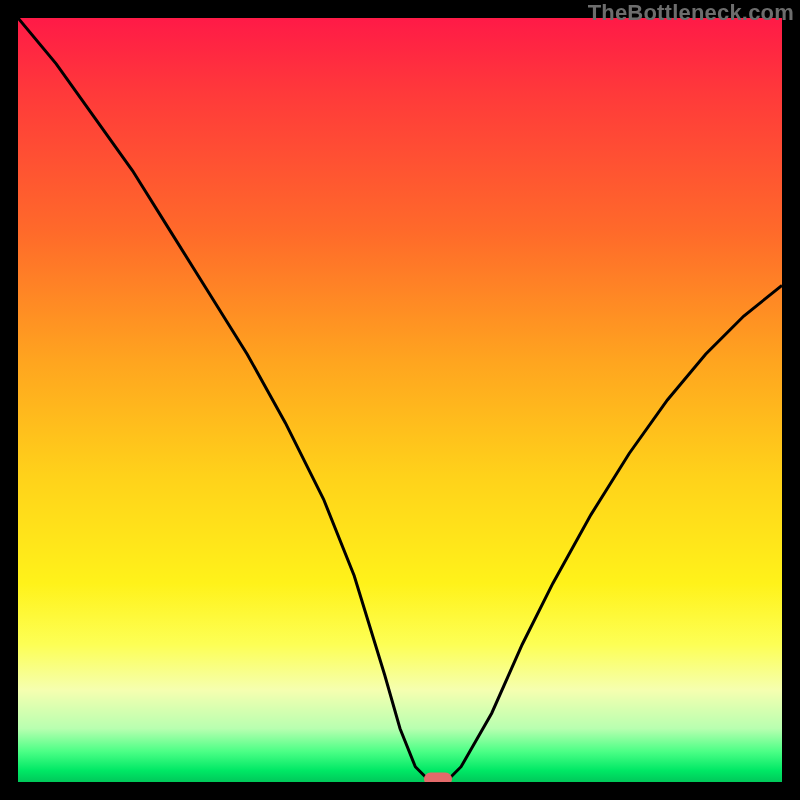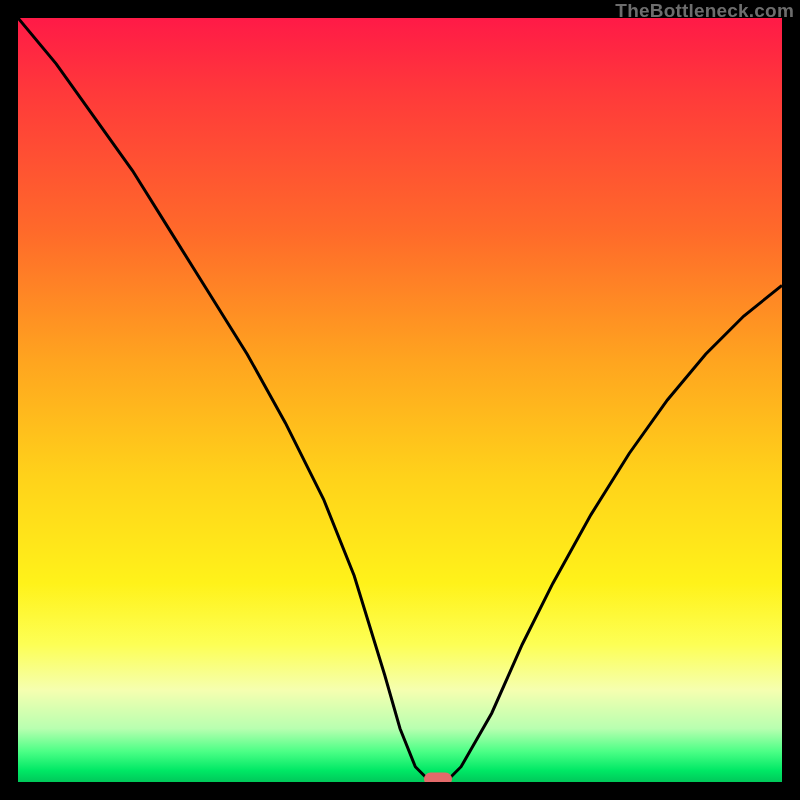--- a/index.html
+++ b/index.html
@@ -41,21 +41,21 @@
       #4cff86 96%,
       #00e865 98.5%,
       #00c85a 100%
     );
   }
   .watermark {
     position: absolute;
     top: 0px;
     right: 6px;
     font-family: Arial, Helvetica, sans-serif;
-    font-size: 19px;
+    font-size: 22px;
     font-weight: 600;
     color: #6d6d6d;
     letter-spacing: 0.2px;
     z-index: 5;
     user-select: none;
   }
   svg.curve {
     position: absolute;
     inset: 0;
     z-index: 3;

